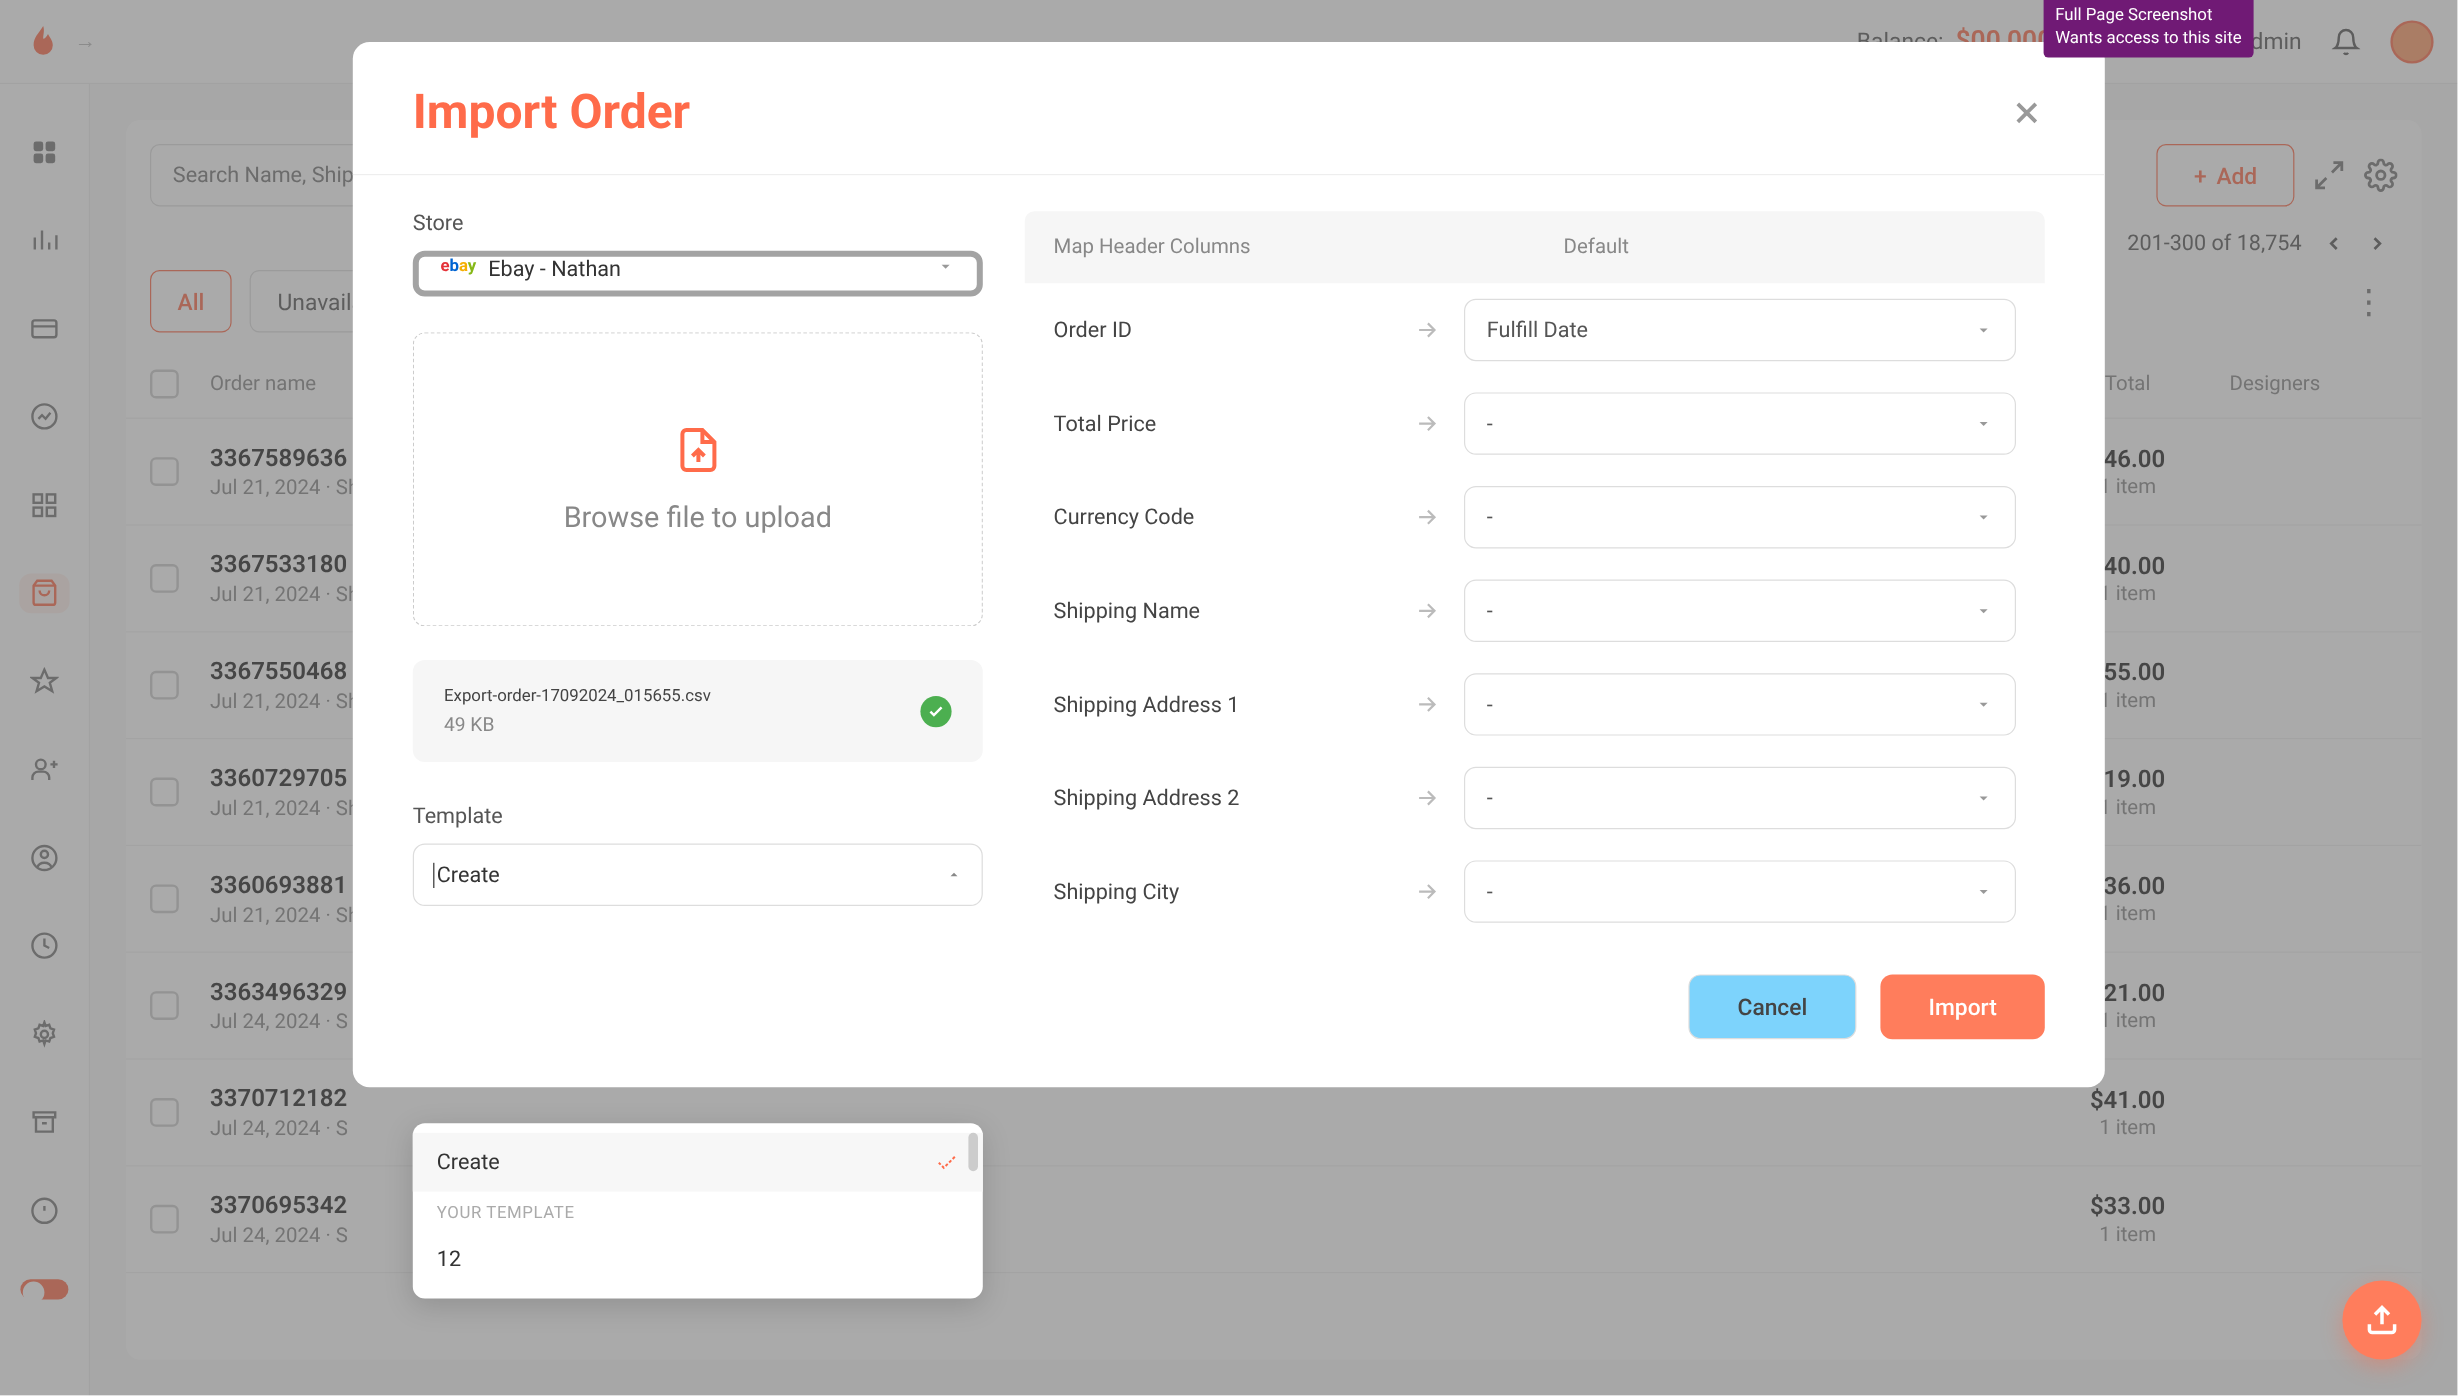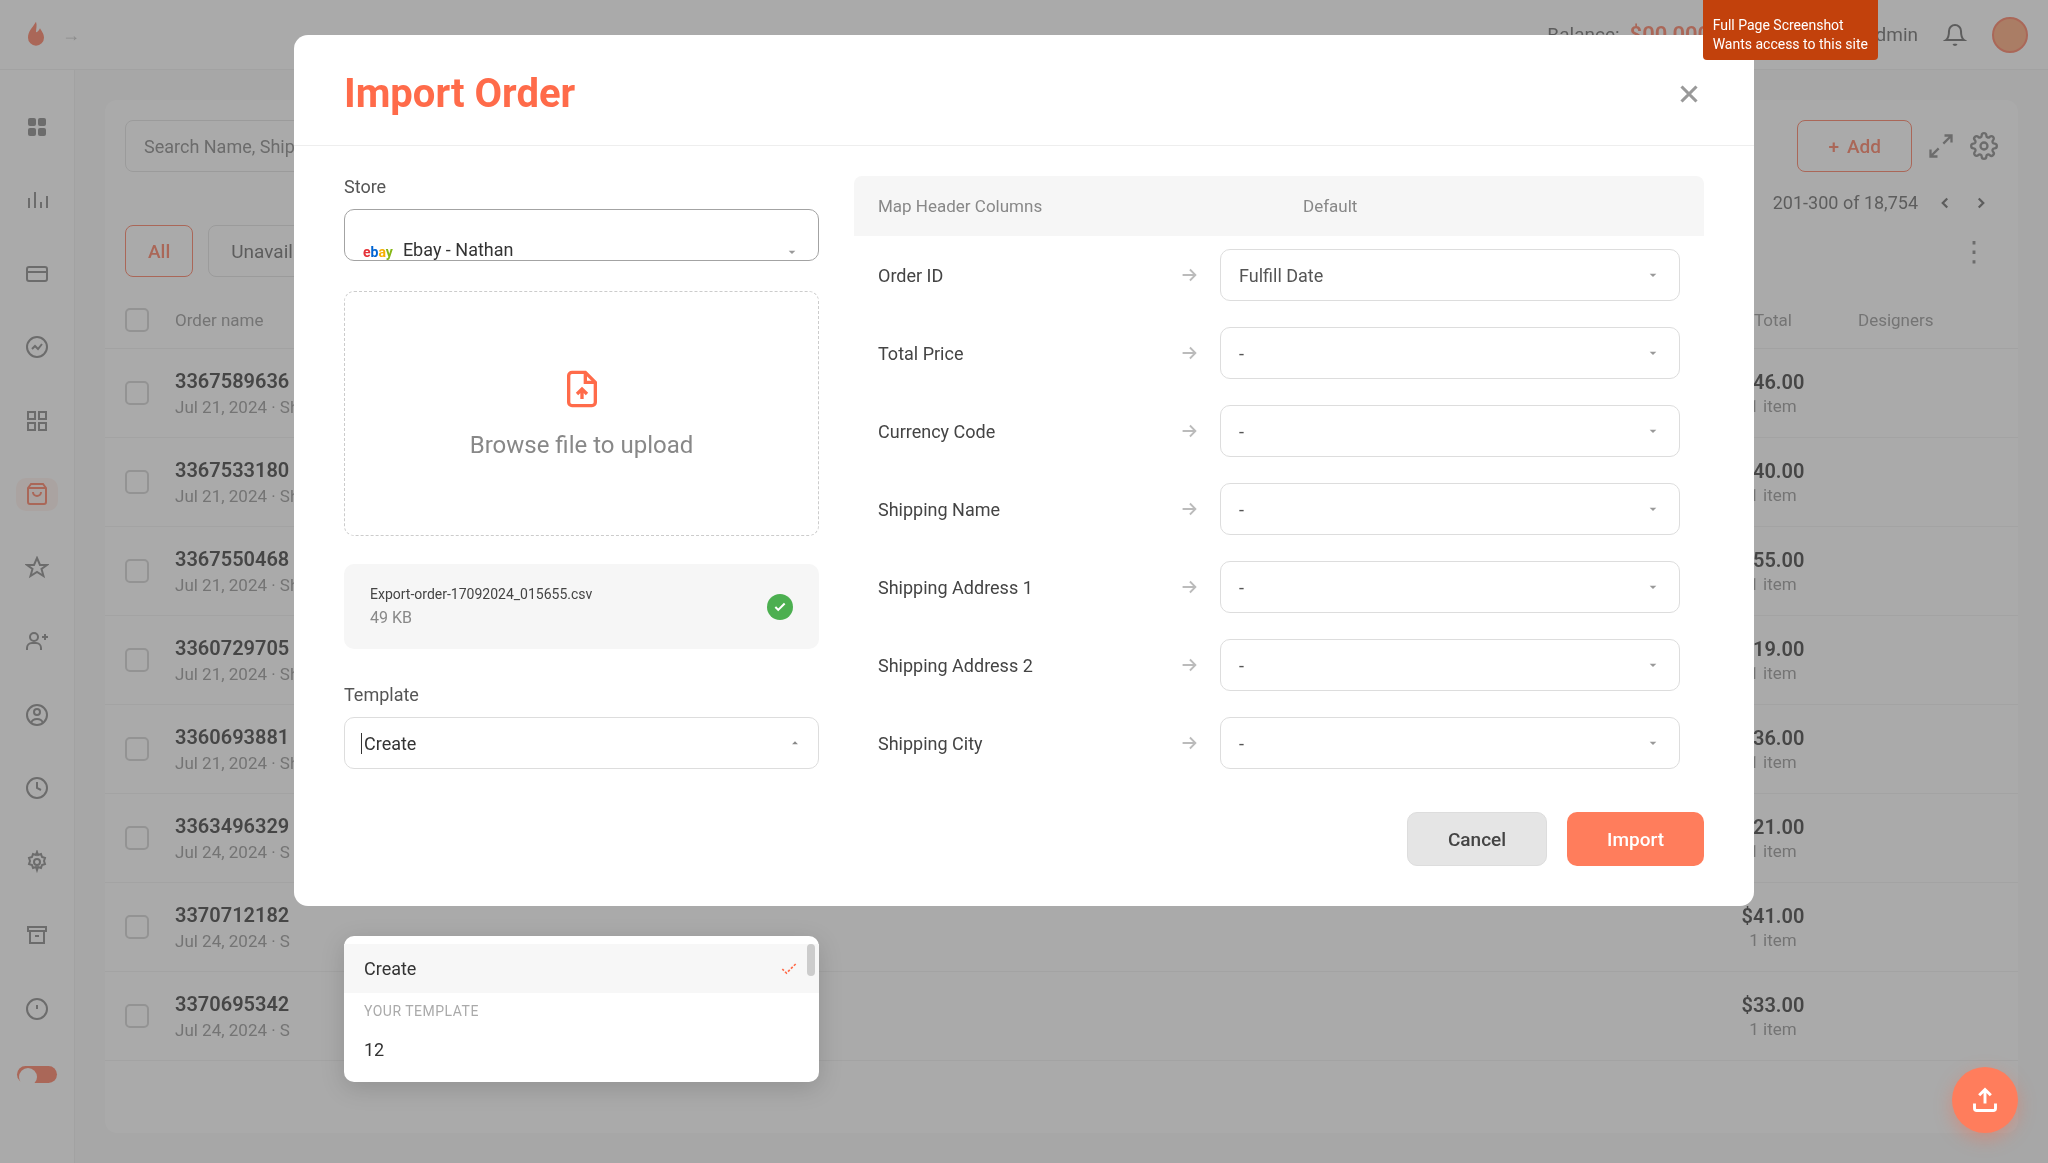--- a/index.html
+++ b/index.html
@@ -57,21 +57,21 @@
   .modal { width:1460px; max-height:1100px; background:#fff; border-radius:14px; display:flex; flex-direction:column; position:relative; }
   .modal-head { padding:35px 50px 28px; display:flex; align-items:center; border-bottom:1px solid #eee; }
   .modal-title { font-size:40px; font-weight:700; color:#ff6b4a; }
   .close-btn { margin-left:auto; width:30px; height:30px; color:#999; cursor:pointer; }
   
   .modal-body { padding:30px 50px 0; display:flex; gap:35px; flex:1; overflow:visible; }
   .left-pane { width:475px; position:relative; }
   .right-pane { flex:1; }
   
   .field-label { font-size:18px; color:#555; margin-bottom:12px; }
-  .select-box { height:52px; border:1px solid #a3a3a3; border-radius:10px; display:flex; align-items:flex-end; padding:0 18px; font-size:18px; color:#333; position:relative; background:#fff; }
+  .select-box { height:38px; border:5px solid #a3a3a3; border-radius:10px; display:flex; align-items:flex-start; padding:0 18px; font-size:18px; color:#333; position:relative; background:#fff; }
   .select-box .chev { margin-left:auto; color:#999; width:16px; height:16px; }
   .ebay-logo { font-size:14px; font-weight:700; margin-right:10px; }
   .ebay-logo span:nth-child(1){color:#e53238;} .ebay-logo span:nth-child(2){color:#0064d2;} .ebay-logo span:nth-child(3){color:#f5af02;} .ebay-logo span:nth-child(4){color:#86b817;}
   
   .dropzone { margin-top:30px; height:245px; border:1.5px dashed #ccc; border-radius:10px; display:flex; flex-direction:column; align-items:center; justify-content:center; gap:22px; }
   .dropzone svg { width:40px; height:40px; color:#ff6b4a; }
   .dropzone-txt { font-size:24px; color:#888; }
   
   .file-card { margin-top:28px; background:#f6f6f6; border-radius:10px; padding:22px 26px; display:flex; align-items:center; }
   .file-info { flex:1; }
@@ -95,24 +95,24 @@
   .map-head-cell { flex:1; padding:20px 24px; font-size:17px; color:#888; }
   .map-body { position:relative; max-height:560px; overflow:hidden; }
   .map-row { display:flex; align-items:center; padding:13px 24px 13px 24px; gap:20px; }
   .map-label { width:280px; font-size:18px; color:#444; }
   .arrow-ico { width:22px; height:22px; color:#bbb; }
   .map-select { flex:1; height:52px; border:1px solid #ddd; border-radius:10px; display:flex; align-items:center; padding:0 18px; font-size:18px; color:#555; background:#fff; }
   .map-select .chev { margin-left:auto; color:#999; width:16px; height:16px; }
   
   .modal-foot { padding:30px 50px 40px; display:flex; justify-content:flex-end; gap:20px; }
   .btn { height:54px; padding:0 40px; border-radius:10px; font-size:19px; font-weight:500; cursor:pointer; border:none; }
-  .btn-cancel { background:#e5e5e5; border:1.5px solid #ddd; color:#444; }
+  .btn-cancel { background:#7dd3fc; border:1.5px solid #ddd; color:#444; }
   .btn-import { background:#ff7d5c; color:#fff; }
   
-  .tooltip-ext { position:absolute; top:0; right:170px; background:#c2410c; color:#fff; font-size:14px; padding:16px 10px 6px; border-radius:0 0 4px 4px; line-height:1.35; z-index:200; }
+  .tooltip-ext { position:absolute; top:0; right:170px; background:#701a75; color:#fff; font-size:14px; padding:4px 10px 6px; border-radius:0 0 4px 4px; line-height:1.35; z-index:200; }
   
   .fab { position:absolute; bottom:30px; right:30px; width:66px; height:66px; border-radius:50%; background:#ff7d5c; display:flex; align-items:center; justify-content:center; color:#fff; box-shadow:0 6px 18px rgba(255,107,74,0.4); z-index:50; }
   .fab svg { width:28px; height:28px; }
 </style>
 </head>
 <body>
 
 <div class="app">
   <div class="top-bar">
     <div class="logo-area">

